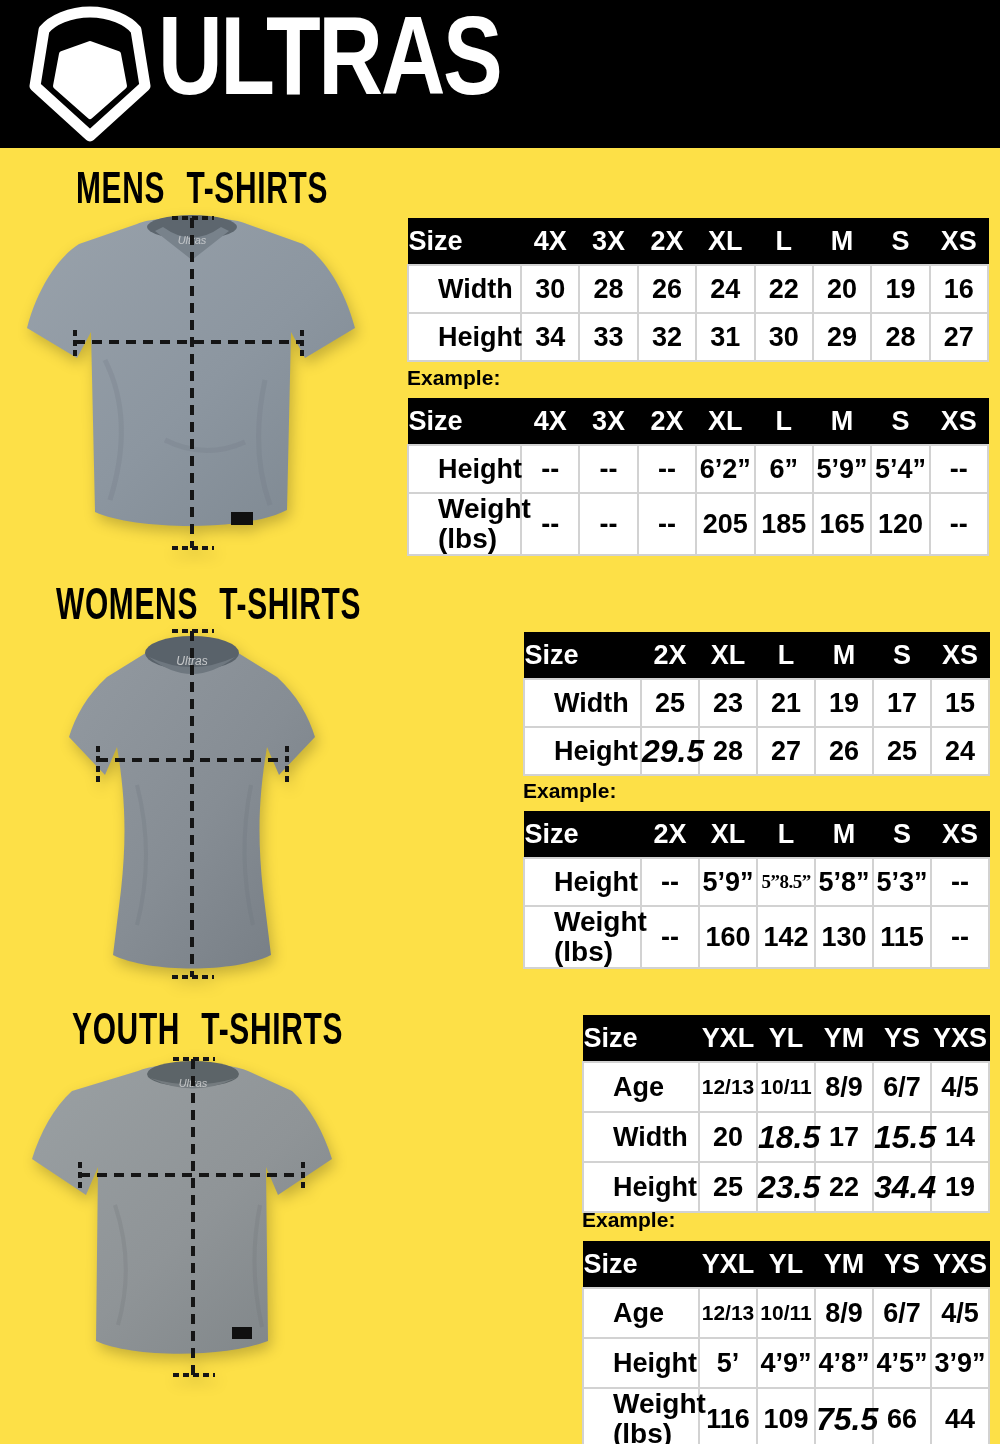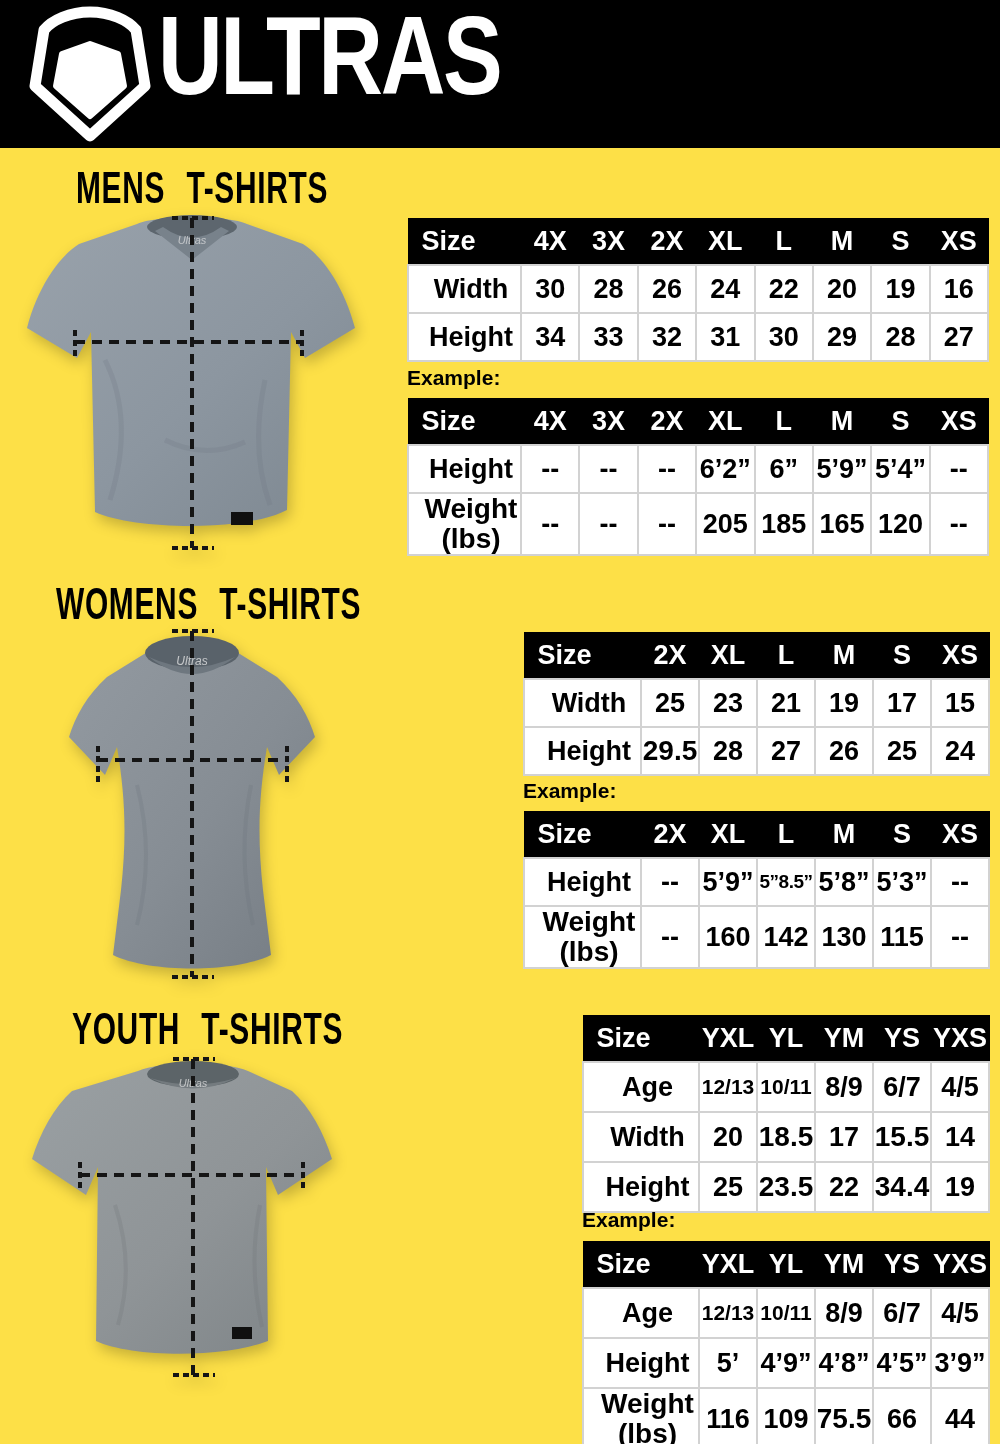--- a/index.html
+++ b/index.html
@@ -18,28 +18,28 @@
         transform:scaleX(.68);transform-origin:left top;word-spacing:18px;letter-spacing:1px;}
 
   
   .shirt{position:absolute;filter:drop-shadow(3px 6px 7px rgba(0,0,0,.22));}
 
   
   .tblwrap{position:absolute;}
   table.size-table{border-collapse:collapse;table-layout:fixed;width:100%;border:1px solid #d2d2d2;}
   table.size-table th{background:#000;color:#fff;border:1px solid #000;font-weight:bold;
         font-size:27px;text-align:center;height:45px;padding:0;}
-  table.size-table th.lbl{text-align:left;padding-left:13px;}
+  table.size-table th.lbl{text-align:left;padding-left:0;}
   table.size-table td{border:2px solid #d2d2d2;font-weight:bold;font-size:27px;text-align:center;
         height:46px;padding:0;background:#fff;}
   .sec-youth table.size-table td{height:48px;}
-  table.size-table td.lbl{text-align:center;padding-left:13px;}
-  table.size-table td.f4{font-size:28px;}
+  table.size-table td.lbl{text-align:left;padding-left:29px;}
+  table.size-table td.f4{font-size:32px;font-style:italic;}
   table.size-table td.f5{font-size:21px;}
-  table.size-table td.fsm{font-size:19px;letter-spacing:-.5px;}
+  table.size-table td.fsm{font-size:19px;letter-spacing:-.5px;font-family:Liberation Serif, serif;}
   table.size-table td.lbl.two{line-height:1.0;}
   table.size-table td.lbl.two div{font-size:28px;line-height:1.08;}
 
   .example{position:absolute;font-weight:bold;font-size:21px;}
 
   .measure{stroke:#151515;stroke-width:4;stroke-dasharray:10 7;fill:none;}
   .tick{stroke:#151515;stroke-width:4;stroke-dasharray:6 4;fill:none;}
 </style>
 </head>
 <body>

